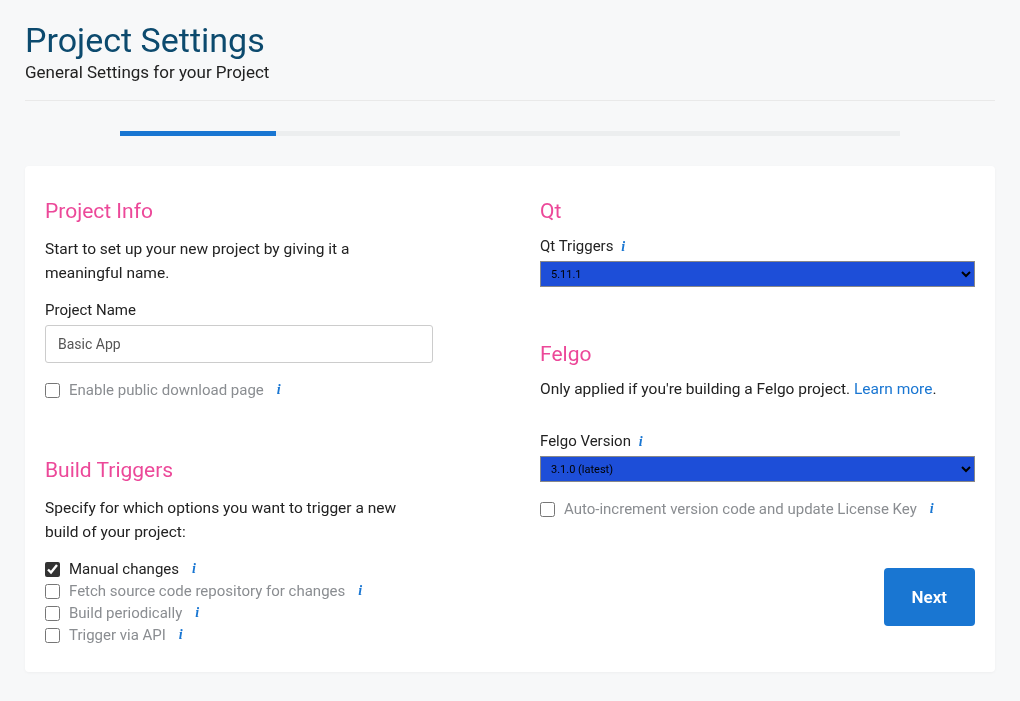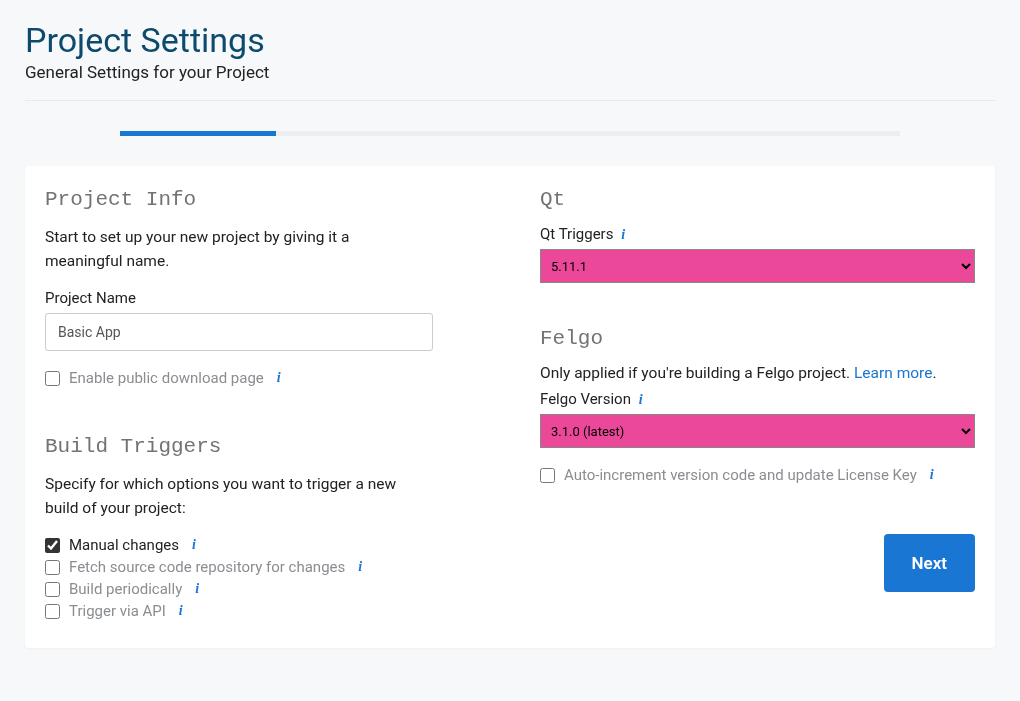--- a/index.html
+++ b/index.html
@@ -47,23 +47,22 @@
     box-shadow: 0 1px 3px rgba(0,0,0,0.04);
     padding: 22px 20px 24px 20px;
     display: flex;
     gap: 60px;
     position: relative;
   }
   .col { flex: 1; min-width: 0; }
   .section-title {
     font-size: 21px;
     font-weight: 400;
-    color: #737373;
-    margin: 0 0 14px 0;
-    font-family: Liberation Mono, monospace;
+    color: #ec4899;
+    margin: 11px 0 14px 0;
   }
   .section-desc {
     font-size: 15.5px;
     color: #222;
     line-height: 1.55;
     margin: 0 0 16px 0;
     max-width: 360px;
   }
   .field-label {
     font-size: 15px;
@@ -77,24 +76,24 @@
     border: 1px solid #ccc;
     border-radius: 3px;
     font-size: 14px;
     color: #555;
     font-family: inherit;
   }
   .select-input {
     width: 100%;
     padding: 4px 6px;
     border: 1px solid #888;
-    font-size: 13px;
+    font-size: 11px;
     font-family: inherit;
-    background: #ec4899;
-    height: 34px;
+    background: #1d4ed8;
+    height: 26px;
   }
   .checkbox-row {
     display: flex;
     align-items: center;
     gap: 9px;
     margin: 4px 0;
     font-size: 15px;
   }
   .checkbox-row input[type=checkbox] {
     width: 15px;
@@ -112,21 +111,21 @@
     color: #1976d2;
     font-size: 14px;
     cursor: pointer;
     margin-left: 4px;
   }
   .spacer-sm { height: 14px; }
   .spacer-lg { height: 44px; }
   .felgo-note {
     font-size: 15.5px;
     color: #222;
-    margin: 0 0 8px 0;
+    margin: 0 0 34px 0;
   }
   .link { color: #1976d2; cursor: pointer; }
   .footer {
     display: flex;
     justify-content: flex-end;
     margin-top: 50px;
   }
   .next-btn {
     background: #1976d2;
     color: #fff;

